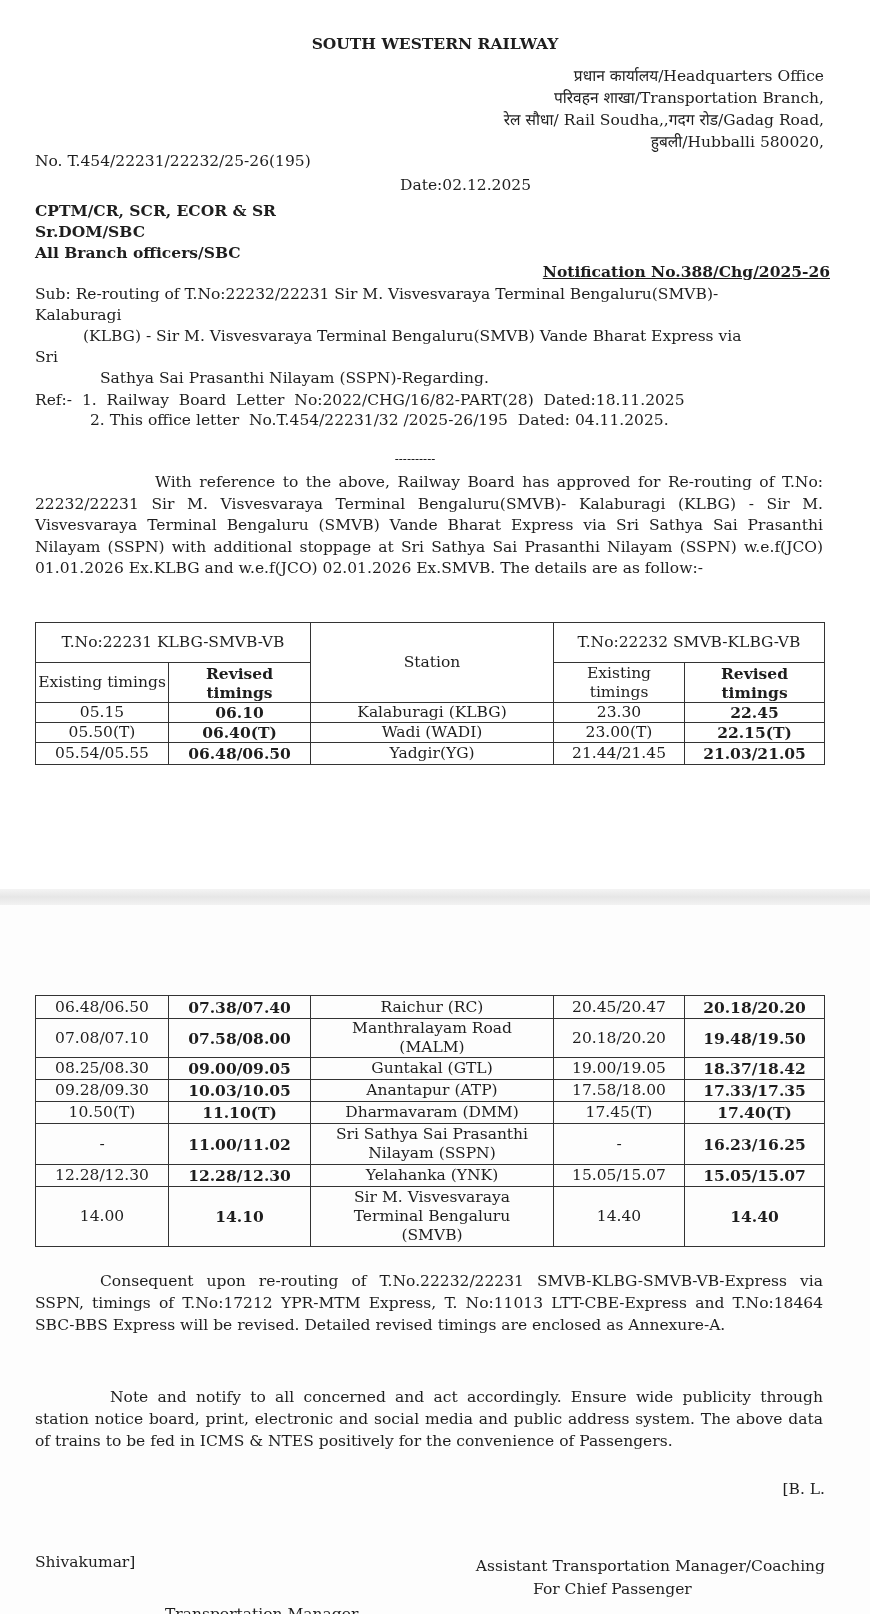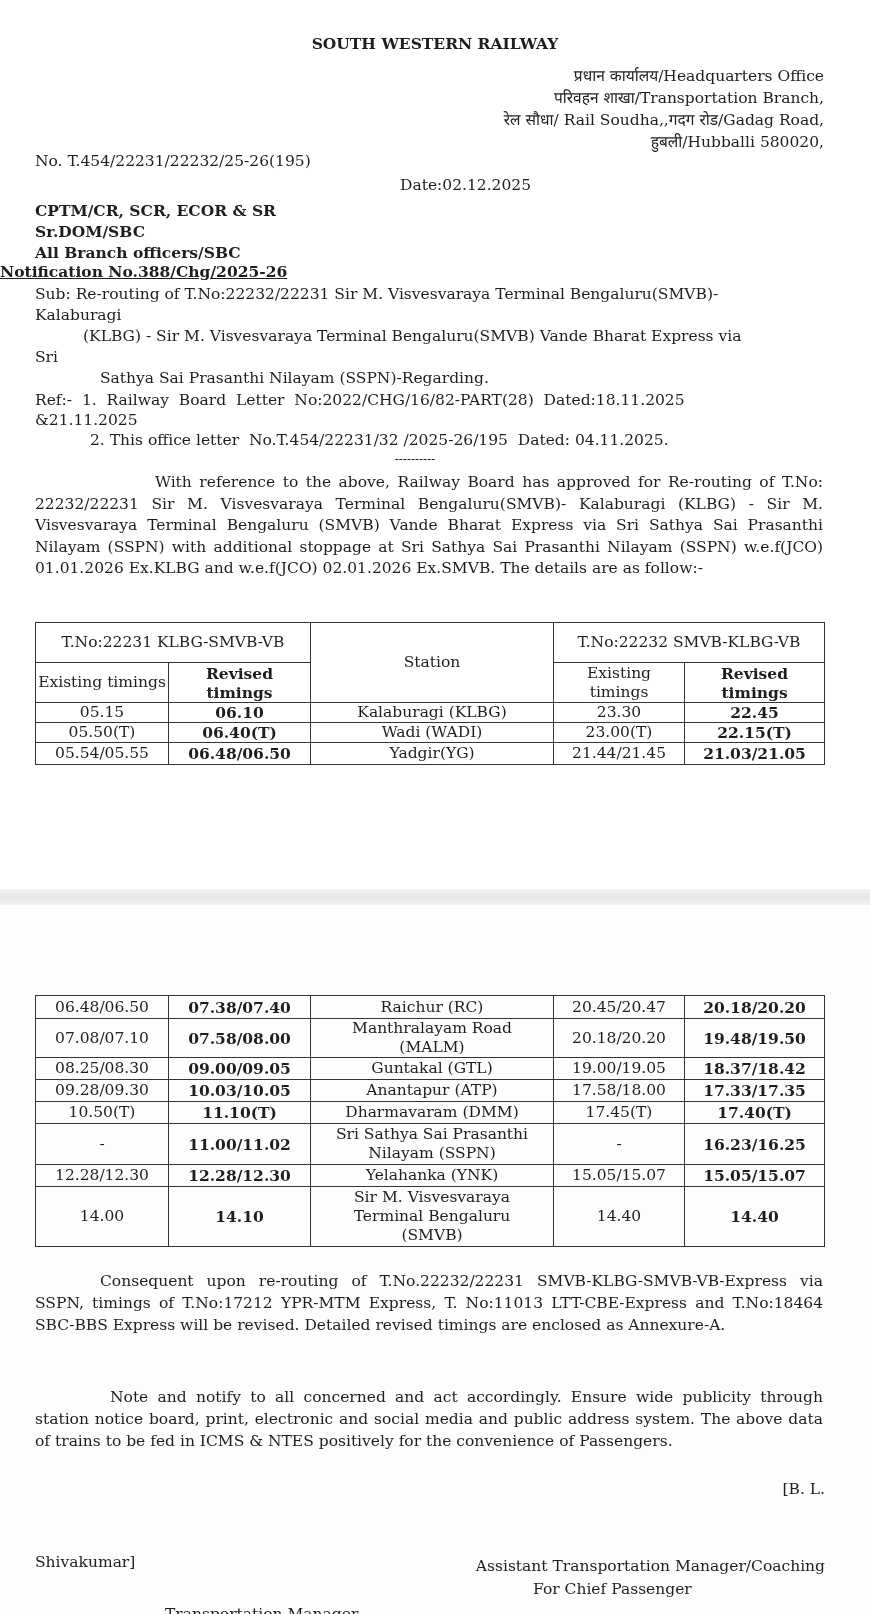--- a/index.html
+++ b/index.html
@@ -36,33 +36,32 @@
 
 <div class="abs" style="left:35px; top:152px;">No. T.454/22231/22232/25-26(195)</div>
 <div class="abs" style="left:400px; top:176px;">Date:02.12.2025</div>
 
 <div class="abs bold" style="left:35px; top:200px; line-height:21px;">
   <div>CPTM/CR, SCR, ECOR &amp; SR</div>
   <div>Sr.DOM/SBC</div>
   <div>All Branch officers/SBC</div>
 </div>
 
-<div class="abs bold" style="left:0; width:830px; text-align:left; top:262px; text-decoration:underline;">Notification No.388/Chg/2025-26</div>
+<div class="abs bold" style="left:0; width:830px; text-align:right; top:262px; text-decoration:underline;">Notification No.388/Chg/2025-26</div>
 
 <div class="abs" style="left:35px; top:284px; line-height:21px;">
   <div>Sub: Re-routing of T.No:22232/22231 Sir M. Visvesvaraya Terminal Bengaluru(SMVB)-</div>
   <div>Kalaburagi</div>
   <div style="padding-left:48px;text-align:right;">(KLBG) - Sir M. Visvesvaraya Terminal Bengaluru(SMVB) Vande Bharat Express via</div>
   <div>Sri</div>
   <div style="padding-left:65px;">Sathya Sai  Prasanthi Nilayam (SSPN)-Regarding.</div>
 </div>
 
 <div class="abs" style="left:35px; top:390px; width:790px; line-height:20px;">
   <div style="white-space:pre;">Ref:-  1.  Railway  Board  Letter  No:2022/CHG/16/82-PART(28)  Dated:18.11.2025</div>
-  <div>&amp;21.11.2025</div>
   <div style="padding-left:55px; white-space:pre;">2. This office letter  No.T.454/22231/32 /2025-26/195  Dated: 04.11.2025.</div>
 </div>
 <div class="abs" style="left:0; width:830px; text-align:center; top:452px; font-size:12px;">----------</div>
 
 <div class="para indent" style="top:472px; line-height:21.5px;">With reference to the above, Railway Board has approved for Re-routing of T.No: 22232/22231 Sir M. Visvesvaraya Terminal Bengaluru(SMVB)- Kalaburagi (KLBG) - Sir M. Visvesvaraya Terminal Bengaluru (SMVB) Vande Bharat Express via Sri Sathya Sai Prasanthi Nilayam (SSPN) with additional stoppage at Sri Sathya Sai Prasanthi Nilayam (SSPN) w.e.f(JCO) 01.01.2026 Ex.KLBG and w.e.f(JCO) 02.01.2026 Ex.SMVB. The details are as follow:-</div>
 
 <table class="tt" style="top:622px;">
   <colgroup>
       <col style="width:133px">
       <col style="width:142px">

